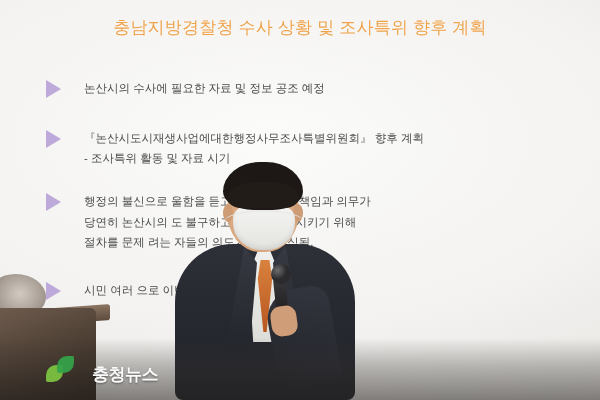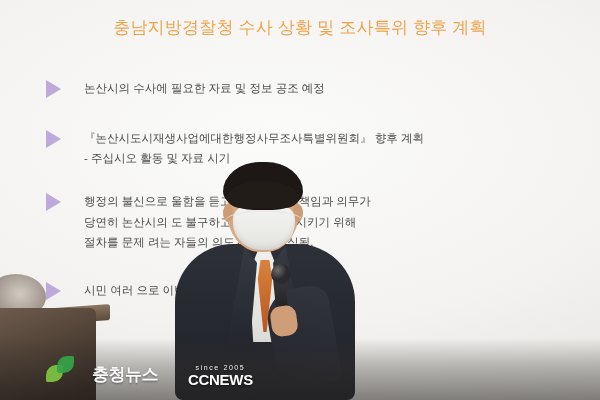--- a/index.html
+++ b/index.html
@@ -325,21 +325,21 @@
   <div class="bullets">
 
     <div class="bullet b1">
       <span class="marker"></span>
       <span class="line">논산시의 수사에 필요한 자료 및 정보 공조 예정</span>
     </div>
 
     <div class="bullet b2">
       <span class="marker"></span>
       <span class="line">『논산시도시재생사업에대한행정사무조사특별위원회』 향후 계획</span>
-      <span class="line">- 주십시오 활동 및 자료 시기</span>
+      <span class="line">- 조사특위 활동 및 자료 시기</span>
     </div>
 
     <div class="bullet b3">
       <span class="marker"></span>
       <span class="line">행정의 불신으로 울함을 듣고 조사에 대한 책임과 의무가</span>
       <span class="line">당연히 논산시의 도 불구하고 조사를 무산시키기 위해</span>
       <span class="line">절차를 문제 려는 자들의 의도가 심히 의심됨.</span>
     </div>
 
     <div class="bullet b4">
@@ -375,18 +375,14 @@
   <div class="stage-shadow"></div>
 
   <div class="watermark">
     <div class="wm-leaf">
       <span class="blob g1"></span>
       <span class="blob g2"></span>
     </div>
     <div class="wm-text">충청뉴스</div>
   </div>
 
-  <div class="wm-right">
-    <div class="wm-since">since 2005</div>
-    <div class="wm-brand cc">CCNEWS</div>
-  </div>
 
 </div>
 
 </body></html>

